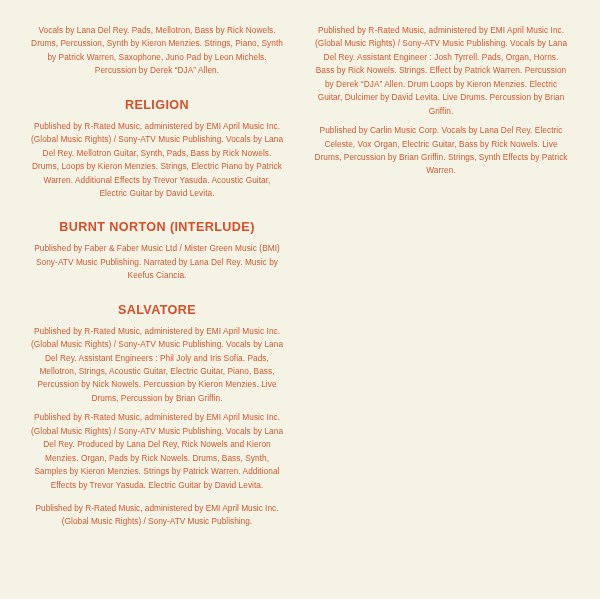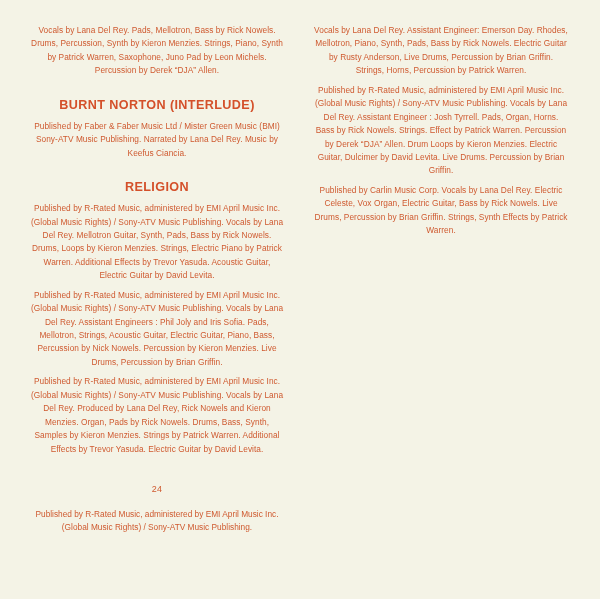--- a/index.html
+++ b/index.html
@@ -75,48 +75,45 @@
 <div class="page">
   <div class="columns">
 
     <div class="col">
 
       <div class="block">
         <p class="credit">Vocals by Lana Del Rey. Pads, Mellotron, Bass by Rick Nowels. Drums, Percussion, Synth by Kieron Menzies. Strings, Piano, Synth by Patrick Warren, Saxophone, Juno Pad by Leon Michels. Percussion by Derek “DJA” Allen.</p>
       </div>
 
       <div class="block">
+        <div class="song-title">RELIGION</div>
+        <p class="credit">Published by R-Rated Music, administered by EMI April Music Inc. (Global Music Rights) / Sony-ATV Music Publishing. Vocals by Lana Del Rey. Mellotron Guitar, Synth, Pads, Bass by Rick Nowels. Drums, Loops by Kieron Menzies. Strings, Electric Piano by Patrick Warren. Additional Effects by Trevor Yasuda. Acoustic Guitar, Electric Guitar by David Levita.</p>
+      </div>
+
+      <div class="block">
         <div class="song-title">BURNT NORTON (INTERLUDE)</div>
         <p class="credit">Published by Faber &amp; Faber Music Ltd / Mister Green Music (BMI) Sony-ATV Music Publishing. Narrated by Lana Del Rey. Music by Keefus Ciancia.</p>
       </div>
 
       <div class="block">
-        <div class="song-title">RELIGION</div>
-        <p class="credit">Published by R-Rated Music, administered by EMI April Music Inc. (Global Music Rights) / Sony-ATV Music Publishing. Vocals by Lana Del Rey. Mellotron Guitar, Synth, Pads, Bass by Rick Nowels. Drums, Loops by Kieron Menzies. Strings, Electric Piano by Patrick Warren. Additional Effects by Trevor Yasuda. Acoustic Guitar, Electric Guitar by David Levita.</p>
-      </div>
-
-      <div class="block">
+        <div class="song-title">SALVATORE</div>
         <p class="credit">Published by R-Rated Music, administered by EMI April Music Inc. (Global Music Rights) / Sony-ATV Music Publishing. Vocals by Lana Del Rey. Assistant Engineers : Phil Joly and Iris Sofia. Pads, Mellotron, Strings, Acoustic Guitar, Electric Guitar, Piano, Bass, Percussion by Nick Nowels. Percussion by Kieron Menzies. Live Drums, Percussion by Brian Griffin.</p>
       </div>
 
       <div class="block">
         <p class="credit">Published by R-Rated Music, administered by EMI April Music Inc. (Global Music Rights) / Sony-ATV Music Publishing. Vocals by Lana Del Rey. Produced by Lana Del Rey, Rick Nowels and Kieron Menzies. Organ, Pads by Rick Nowels. Drums, Bass, Synth, Samples by Kieron Menzies. Strings by Patrick Warren. Additional Effects by Trevor Yasuda. Electric Guitar by David Levita.</p>
       </div>
 
-      <div class="page-number">24</div>
 
       <p class="footer-credit">Published by R-Rated Music, administered by EMI April Music Inc. (Global Music Rights) / Sony-ATV Music Publishing.</p>
 
     </div>
 
     <div class="col">
 
-      <div class="block">
-        <p class="credit">Vocals by Lana Del Rey. Assistant Engineer: Emerson Day. Rhodes, Mellotron, Piano, Synth, Pads, Bass by Rick Nowels. Electric Guitar by Rusty Anderson, Live Drums, Percussion by Brian Griffin. Strings, Horns, Percussion by Patrick Warren.</p>
-      </div>
 
       <div class="block">
         <p class="credit">Published by R-Rated Music, administered by EMI April Music Inc. (Global Music Rights) / Sony-ATV Music Publishing. Vocals by Lana Del Rey. Assistant Engineer : Josh Tyrrell. Pads, Organ, Horns. Bass by Rick Nowels. Strings. Effect by Patrick Warren. Percussion by Derek “DJA” Allen. Drum Loops by Kieron Menzies. Electric Guitar, Dulcimer by David Levita. Live Drums. Percussion by Brian Griffin.</p>
       </div>
 
       <div class="block">
         <p class="credit">Published by Carlin Music Corp. Vocals by Lana Del Rey. Electric Celeste, Vox Organ, Electric Guitar, Bass by Rick Nowels. Live Drums, Percussion by Brian Griffin. Strings, Synth Effects by Patrick Warren.</p>
       </div>
 
     </div>

